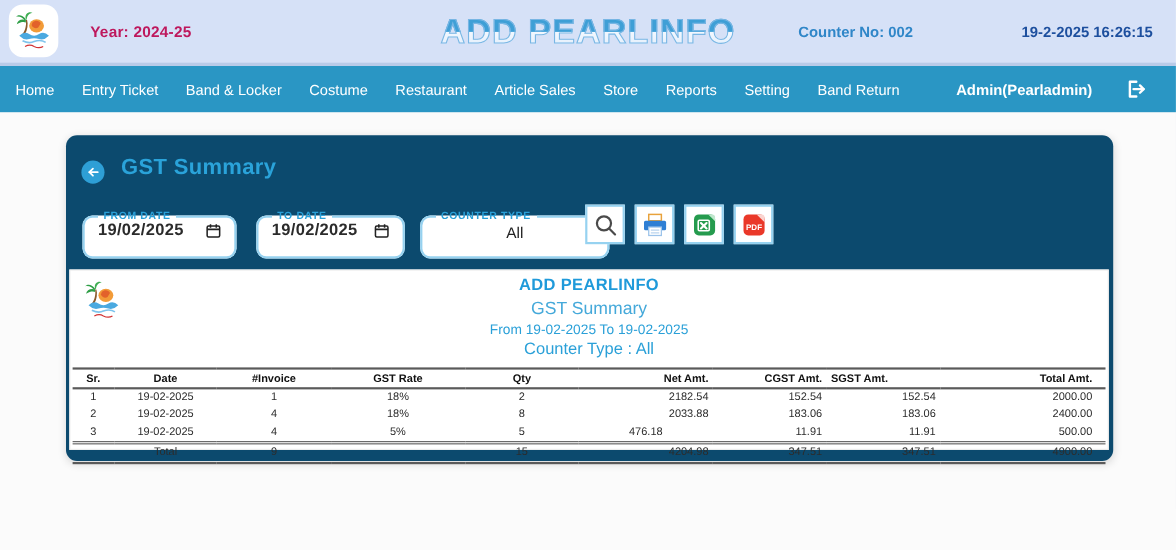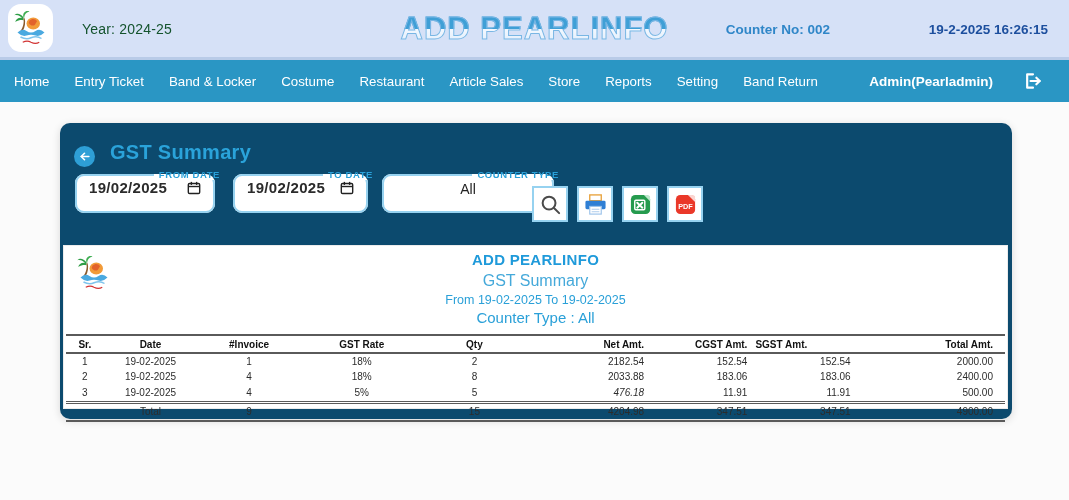--- a/index.html
+++ b/index.html
@@ -8,21 +8,21 @@
     --table-line:#5a5a5a;
   }
   *{box-sizing:border-box;margin:0;padding:0;}
   body{font-family:"Liberation Sans",sans-serif;background:#fbfbfb;}
   .screen{position:relative;width:1069px;height:500px;overflow:hidden;background:#fbfbfb;}
 
   
   .app-header{position:relative;height:60px;background:var(--header-bg);border-bottom:3px solid #b9cbe8;}
   .header-logo{position:absolute;left:8px;top:4px;width:45px;height:48px;background:#fff;border-radius:13px;display:flex;align-items:center;justify-content:center;}
   .header-logo svg{width:36px;height:40px;}
-  .year-label{position:absolute;left:82px;top:50%;transform:translateY(-50%);color:#14532d;font-weight:normal;font-size:14px;letter-spacing:.2px;}
+  .year-label{position:absolute;left:82px;top:50%;transform:translateY(-50%);color:#be185d;font-weight:bold;font-size:14px;letter-spacing:.2px;}
   .app-title{position:absolute;left:50%;top:50%;transform:translate(-50%,-50%);font-size:31px;font-weight:800;letter-spacing:1px;
     background:linear-gradient(to bottom,#3f9fd6 0%,#3f9fd6 50%,#f3f8ff 50%,#dcebfa 100%);
     -webkit-background-clip:text;background-clip:text;color:transparent;-webkit-text-stroke:1px #79b6e4;}
   .counter-label{position:absolute;right:239px;top:50%;transform:translateY(-50%);color:#2f86c8;font-weight:bold;font-size:13.5px;}
   .header-datetime{position:absolute;right:21px;top:50%;transform:translateY(-50%);color:var(--dark-blue);font-weight:bold;font-size:13.5px;}
 
   
   .main-nav{display:flex;align-items:center;height:42px;background:var(--nav-bg);padding:0 14px;color:#fff;}
   #nav-items{display:flex;align-items:center;gap:25px;}
   .nav-item{font-size:13.3px;cursor:pointer;white-space:nowrap;}
@@ -31,21 +31,21 @@
 
   
   .card{position:absolute;left:60px;top:123px;width:952px;height:296px;background:#0c4a6e;border-radius:10px;
     box-shadow:0 2px 8px rgba(0,0,0,.14);}
   .back-btn{position:absolute;left:14px;top:23px;width:21px;height:21px;border-radius:50%;background:#2e9fd6;border:none;
     display:flex;align-items:center;justify-content:center;cursor:pointer;padding:0;}
   .back-btn svg{width:13px;height:13px;}
   .page-title{position:absolute;left:50px;top:18px;font-size:20px;font-weight:bold;color:var(--accent);letter-spacing:.3px;}
 
   
-  fieldset{position:absolute;top:46px;height:44px;border:2px solid var(--field-border);border-radius:9px;background:#fff;text-align:right;}
+  fieldset{position:absolute;top:68px;height:44px;border:2px solid var(--field-border);border-radius:9px;background:#fff;}
   fieldset legend{margin-left:12px;padding:0 5px;font-size:9.5px;font-weight:bold;color:#2aa0d8;letter-spacing:.6px;}
   .fs-from{left:15px;width:140px;}
   .fs-to{left:173px;width:135px;}
   .fs-counter{left:322px;width:172px;}
   .date-value{display:flex;align-items:center;justify-content:space-between;padding:0 12px;margin-top:-1px;cursor:pointer;}
   .date-text{font-size:15px;font-weight:bold;color:#2b2b2b;letter-spacing:.3px;}
   .cal-icon{width:14px;height:14px;}
   .select-value{position:relative;display:flex;align-items:center;justify-content:center;margin-top:1px;cursor:pointer;}
   .select-text{font-size:14px;color:#222;}
   .chevron{position:absolute;right:9px;width:12px;height:12px;}
@@ -264,21 +264,21 @@
               <td style="text-align: right;">183.06</td>
               <td style="text-align: right;">183.06</td>
               <td style="text-align: right;">2400.00</td>
             </tr>
             <tr>
               <td style="text-align: center;">3</td>
               <td style="text-align: center;">19-02-2025</td>
               <td style="text-align: center;">4</td>
               <td style="text-align: center;">5%</td>
               <td style="text-align: center;">5</td>
-              <td style="text-align: right; font-style: italic;">476.18</td>
+              <td style="text-align: center;">476.18</td>
               <td style="text-align: right;">11.91</td>
               <td style="text-align: right;">11.91</td>
               <td style="text-align: right;">500.00</td>
             </tr>
           </tbody>
           <tfoot>
             <tr>
               <td style="text-align: center;"></td>
               <td style="text-align: center;">Total</td>
               <td style="text-align: center;">9</td>

